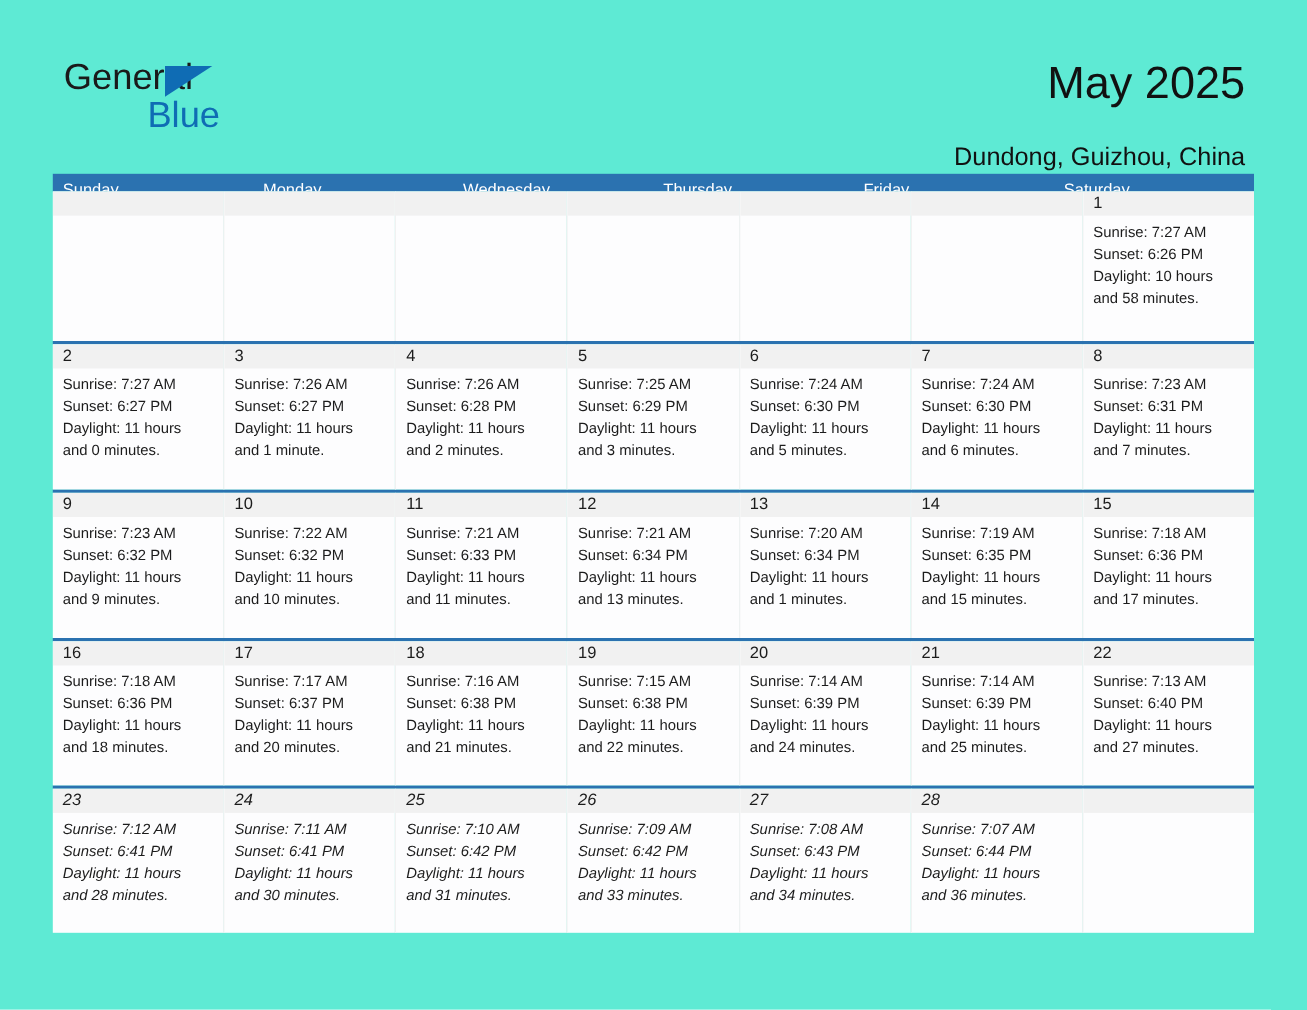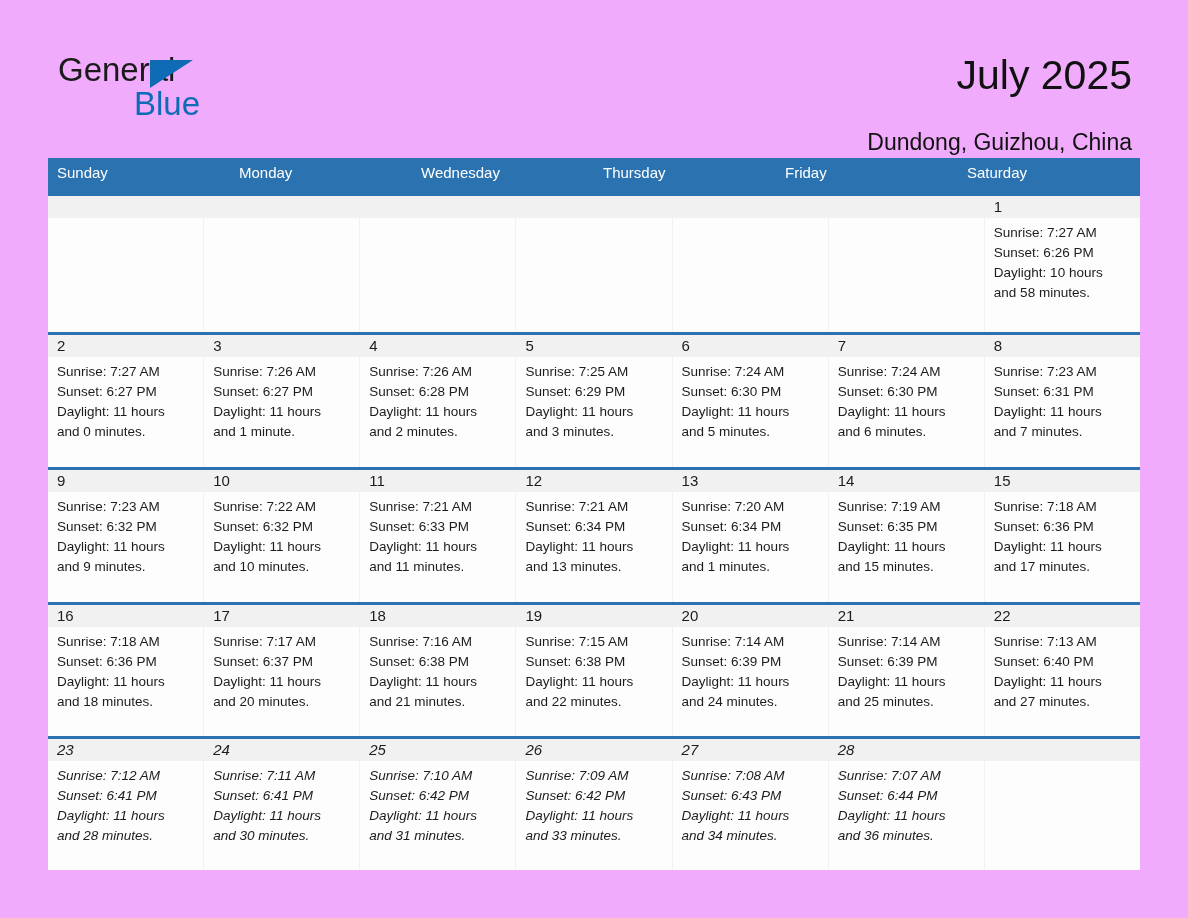--- a/index.html
+++ b/index.html
@@ -9,21 +9,21 @@
     width: 1188px;
     height: 918px;
     background: #ffffff;
     font-family: "Liberation Sans", sans-serif;
     -webkit-font-smoothing: antialiased;
   }
   .page {
     position: relative;
     width: 1188px;
     height: 918px;
-    background: #f0abfc;
+    background: #5eead4;
     overflow: hidden;
   }
 
   
   .top {
     position: absolute;
     left: 0; top: 0;
     width: 1188px;
     height: 150px;
   }
@@ -86,21 +86,21 @@
   
   .cal {
     position: absolute;
     left: 48px;
     top: 158px;
     width: 1092px;
   }
   .dow-row {
     display: flex;
     width: 1092px;
-    height: 38px;
+    height: 16px;
     background: #2b72b0;
   }
   .dow {
     flex: 1 1 0;
     color: #ffffff;
     font-size: 15px;
     line-height: 29px;
     padding-left: 9px;
     white-space: nowrap;
     overflow: hidden;
@@ -152,21 +152,21 @@
 
   <div class="top">
 
     <div class="logo">
       <div class="logo-line1">General</div>
       <div class="logo-tri"></div>
       <div class="logo-line2">Blue</div>
     </div>
 
     <div class="title-block">
-      <div class="cal-title">July 2025</div>
+      <div class="cal-title">May 2025</div>
       <div class="cal-sub">Dundong, Guizhou, China</div>
     </div>
 
   </div>
 
   <div class="cal">
 
     <div class="dow-row">
       <div class="dow">Sunday</div>
       <div class="dow">Monday</div>

